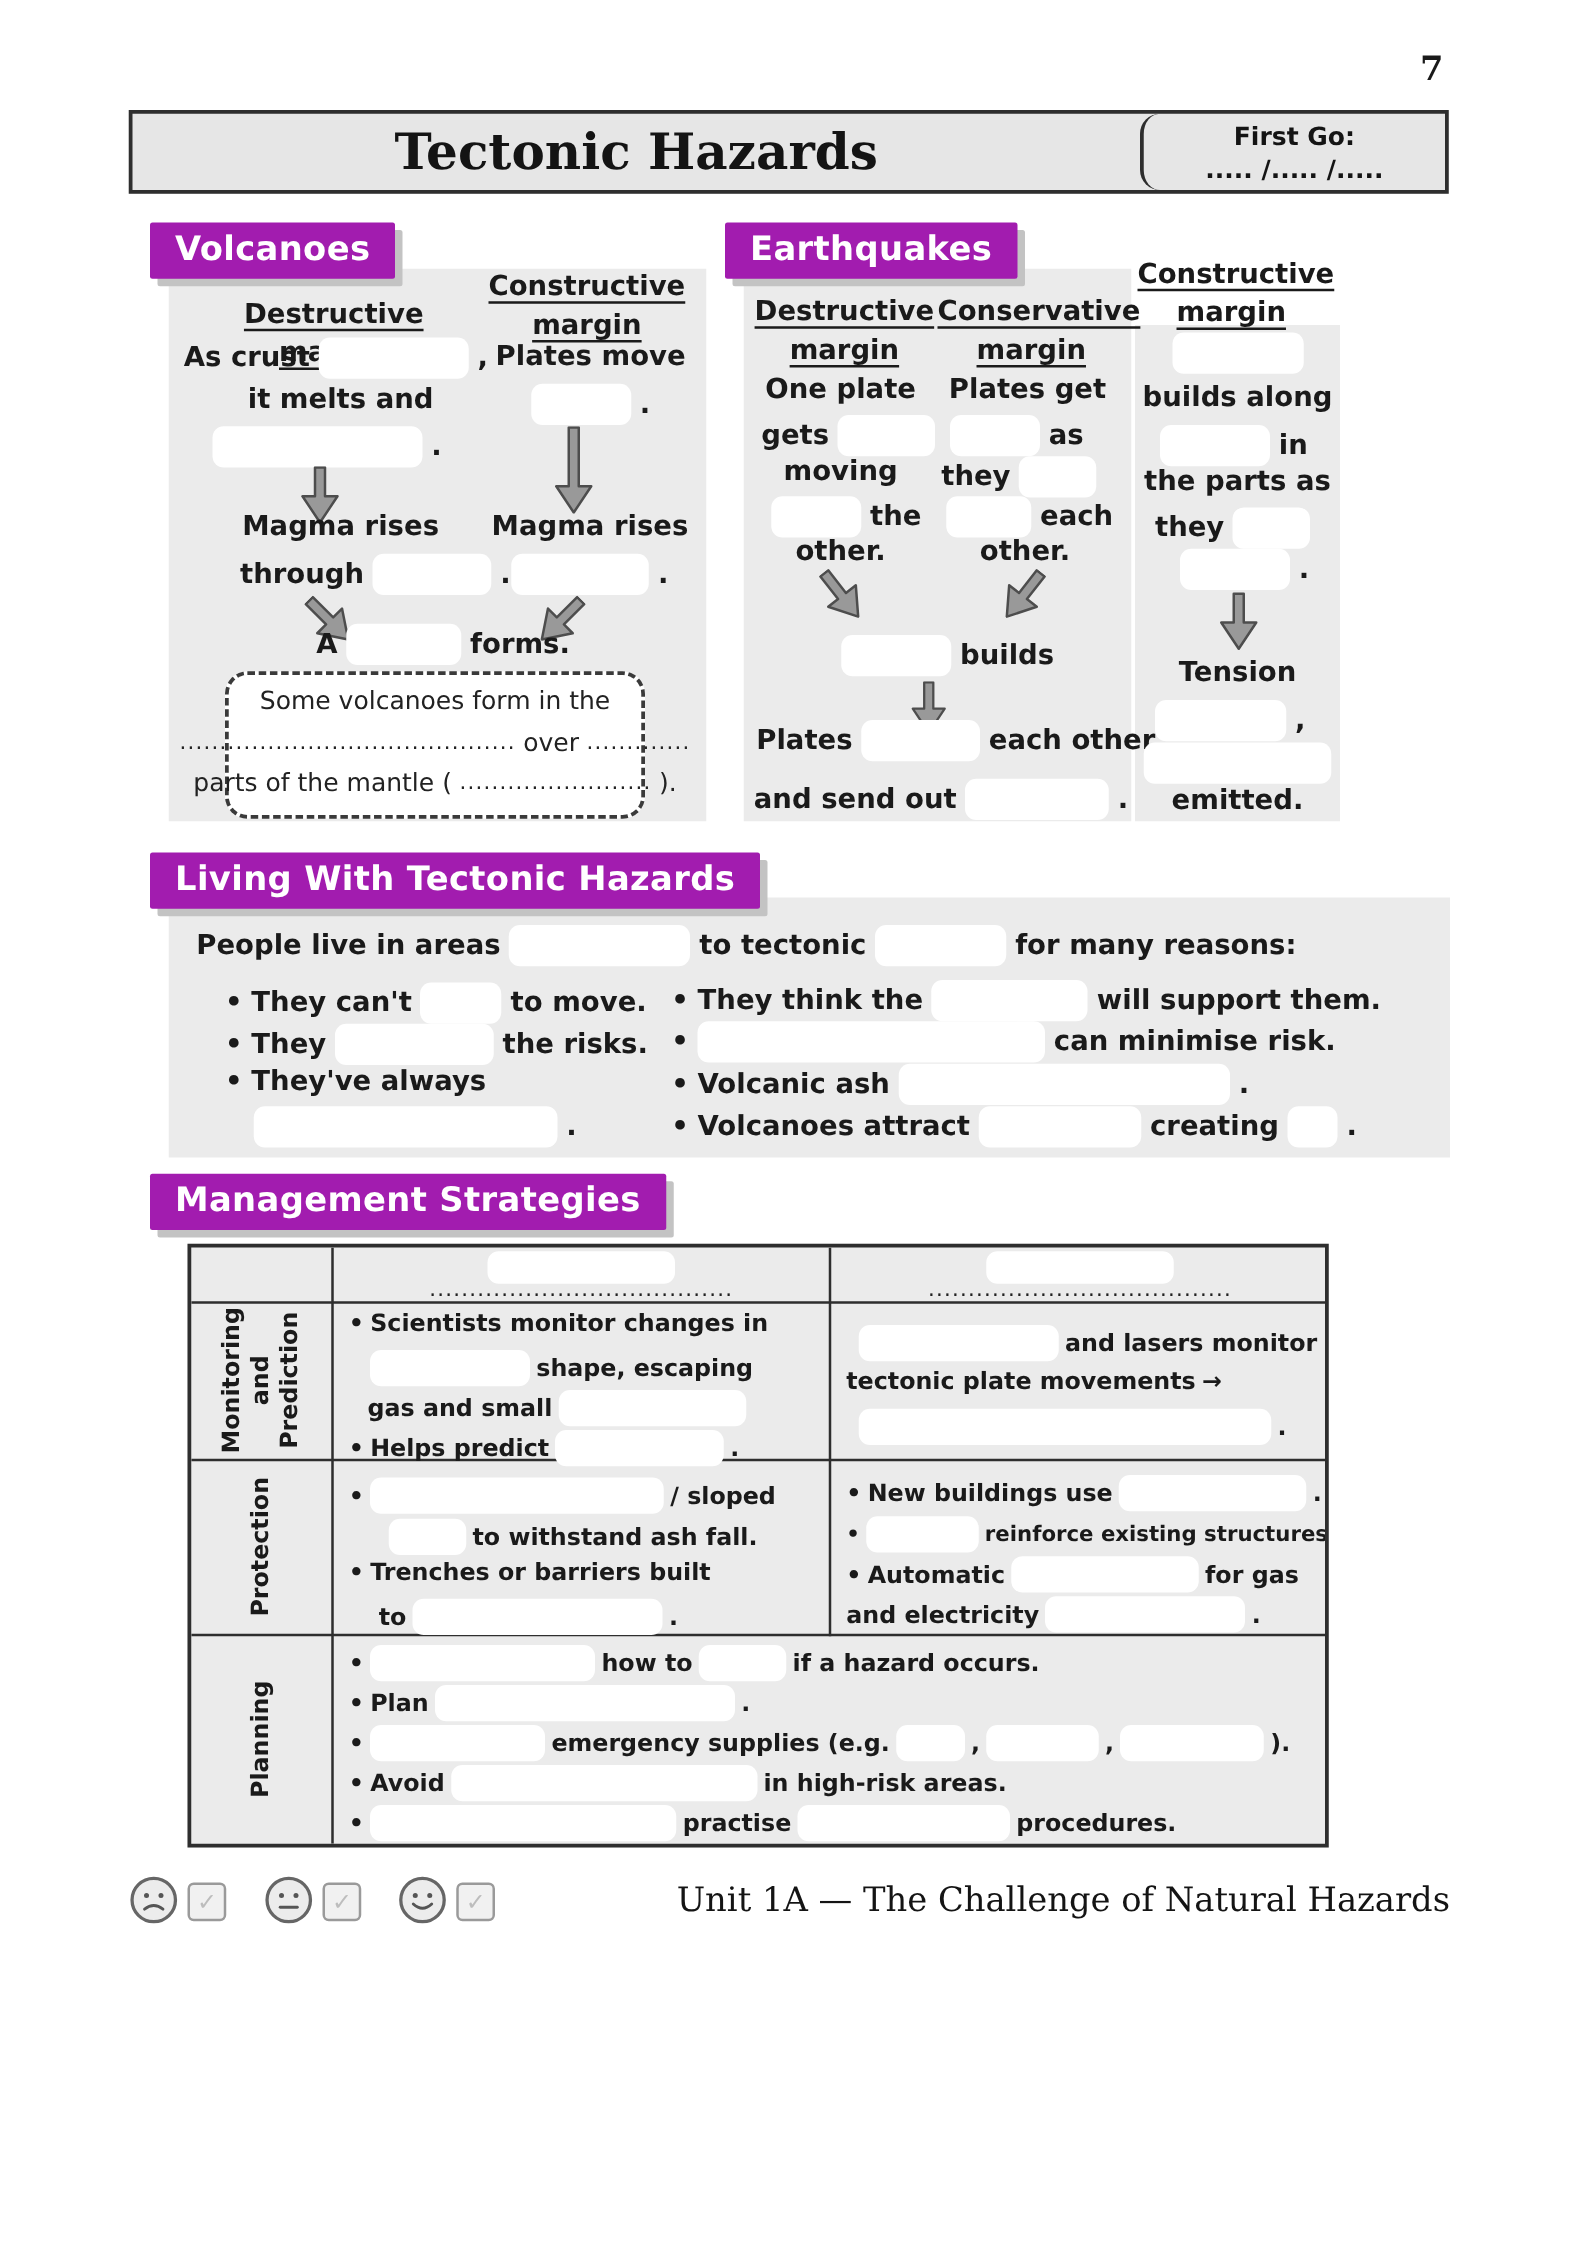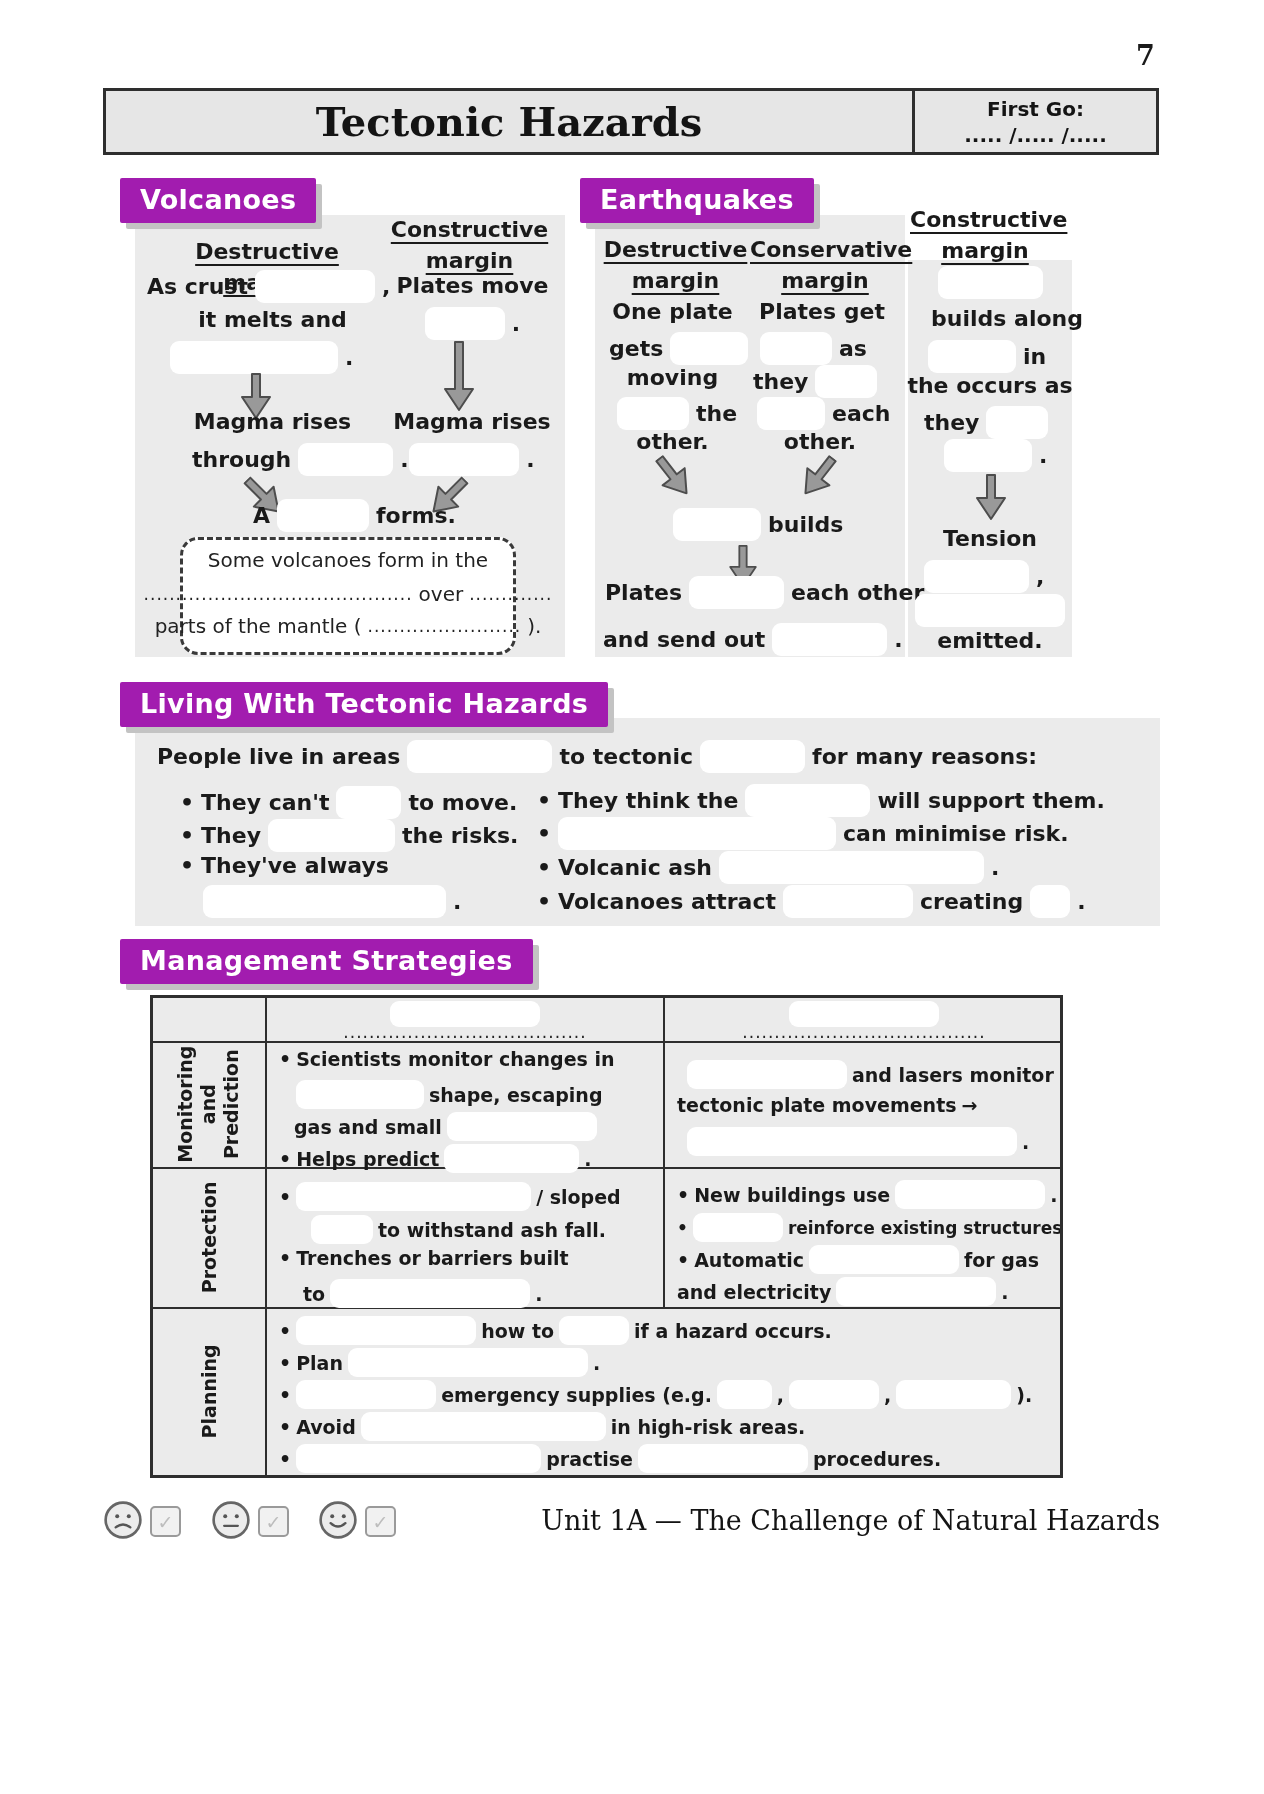--- a/index.html
+++ b/index.html
@@ -17,21 +17,21 @@
   .ct{position:absolute;text-align:center;font-weight:bold;font-size:22px;color:#1a1a1a;
       text-decoration:underline;text-decoration-thickness:2px;text-underline-offset:5px;line-height:1.4;z-index:2;}
   .dots{font-weight:normal;font-size:17px;letter-spacing:1px;color:#222;}
   .note{position:absolute;background:#fff;border:3px dashed #3a3a3a;border-radius:18px;z-index:2;}
   .note .row{font-weight:normal;font-size:20px;color:#222;gap:6px;}
   .titlebar{position:absolute;left:103px;top:88px;width:1056px;height:67px;background:#e6e6e6;
             border:3px solid #2e2e2e;display:flex;box-sizing:border-box;z-index:2;}
   .titlebar .main{width:806px;display:flex;align-items:center;justify-content:center;
                   font-family:"DejaVu Serif",serif;font-weight:bold;font-size:40px;color:#141414;}
   .titlebar .fg{flex:1;border-left:3px solid #2e2e2e;display:flex;flex-direction:column;
-                align-items:center;justify-content:center;font-weight:bold;font-size:20px;color:#141414;line-height:1.3;}
+                align-items:center;justify-content:center;font-weight:bold;font-size:20px;color:#141414;line-height:1.3;border-radius:16px;}
   .table{position:absolute;left:150px;top:995px;width:913px;height:483px;background:#ebebeb;
          border:3px solid #2e2e2e;box-sizing:border-box;overflow:hidden;z-index:2;}
   .tline{position:absolute;background:#2e2e2e;z-index:1;}
   .table .row{font-size:19px;gap:5px;}
   .table .blank{height:29px;}
   .vlabel{position:absolute;display:flex;align-items:center;justify-content:center;}
   .vlabel>div{transform:rotate(-90deg);text-align:center;font-weight:bold;font-size:19px;
               line-height:1.2;color:#1a1a1a;}
   .arr{position:absolute;z-index:2;}
   .cb{position:absolute;width:27px;height:27px;background:#f1f1f1;border:2px solid #9a9a9a;border-radius:5px;
@@ -207,29 +207,29 @@
       <span class="blank" style="width:115px;"></span>
       <span>.</span>
     </div>
   </div>
 
   <div class="ct" style="left:910px;top:205px;width:150px;">Constructive margin</div>
   <div class="panel" style="left:908px;top:260px;width:164px;height:397px;">
     <div class="row c" style="left:27px;top:6px;width:110px;">
       <span class="blank" style="width:105px;"></span>
     </div>
-    <div class="row c" style="left:0;top:46px;width:164px;padding-left:17px;">
+    <div class="row c" style="left:0;top:46px;width:164px;">
       <span>builds along</span>
     </div>
     <div class="row" style="left:20px;top:80px;">
       <span class="blank" style="width:88px;"></span>
       <span>in</span>
     </div>
     <div class="row c" style="left:0;top:113px;width:164px;">
-      <span>the occurs as</span>
+      <span>the parts as</span>
     </div>
     <div class="row" style="left:16px;top:146px;">
       <span>they</span>
       <span class="blank" style="width:62px;"></span>
     </div>
     <div class="row" style="left:36px;top:179px;">
       <span class="blank" style="width:88px;"></span>
       <span>.</span>
     </div>
 

